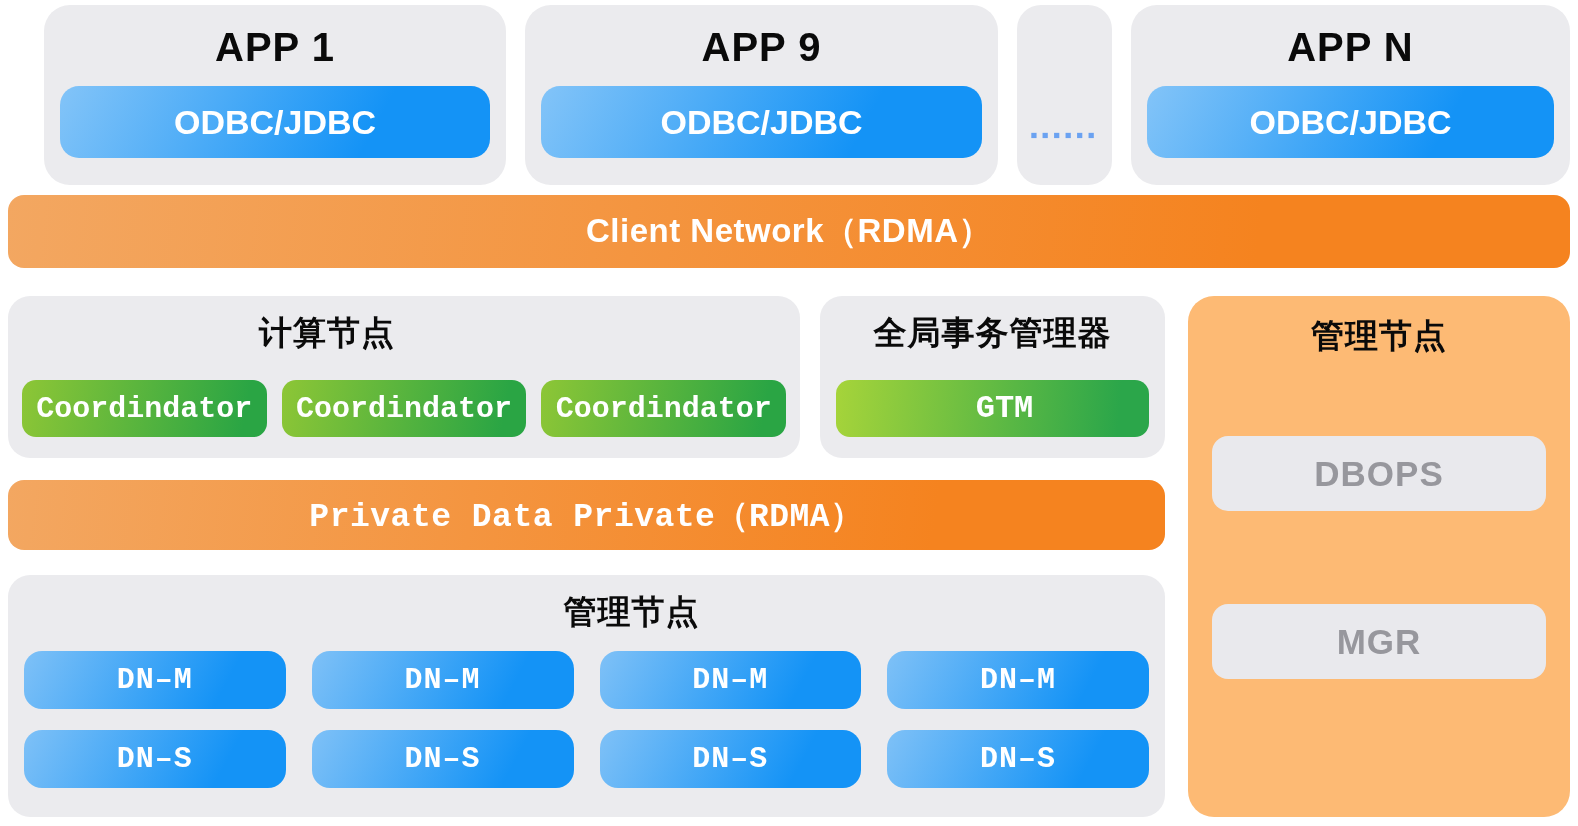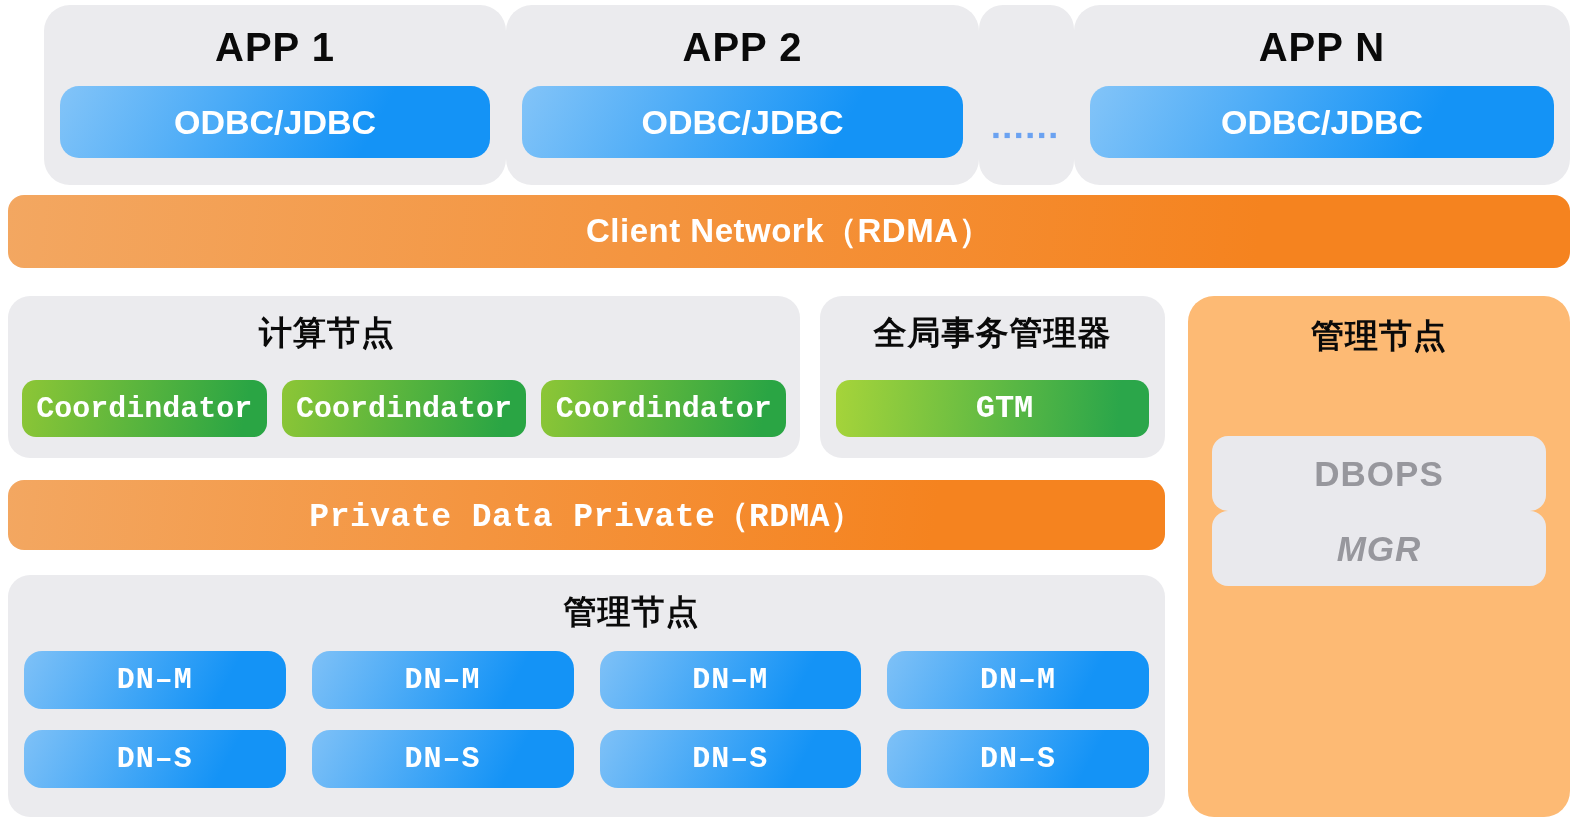--- a/index.html
+++ b/index.html
@@ -6,21 +6,21 @@
   body{
     width:1578px;height:826px;overflow:hidden;
     font-family:"Liberation Sans","DejaVu Sans",sans-serif;
     -webkit-font-smoothing:antialiased;
   }
   .canvas{width:1562px;height:816px;padding:5px 8px 5px 8px;}
 
   .card{background:#ebebee;border-radius:26px;box-sizing:border-box;}
 
   
-  .apps-row{display:flex;height:180px;padding-left:36px;}
+  .apps-row{display:flex;gap:19px;height:180px;padding-left:36px;}
   .app-card{display:flex;flex-direction:column;}
   .app-1{width:462px;}
   .app-2{width:473px;}
   .dots-card{width:95px;position:relative;border-radius:24px;}
   .app-n{flex:1;}
   .app-title{
     margin-top:20px;text-align:center;
     font-size:40px;font-weight:800;color:#0a0a0a;letter-spacing:1px;
   }
   .pill{
@@ -87,34 +87,34 @@
   .mgmt-panel{
     width:382px;background:#fdba74;border-radius:26px;
     display:flex;flex-direction:column;box-sizing:border-box;
   }
   .mgmt-btn{
     margin:0 24px;height:75px;border-radius:16px;background:#e9e9ed;
     display:flex;align-items:center;justify-content:center;
     color:#97979d;font-size:35px;font-weight:800;letter-spacing:1px;
   }
   .mgmt-btn.dbops{margin-top:80px;}
-  .mgmt-btn.mgr{font-style:italic;}
+  .mgmt-btn.mgr{margin-top:93px;}
 </style>
 </head>
 <body>
 
 <div class="canvas">
 
   <div class="apps-row">
     <div class="card app-card app-1">
       <div class="app-title">APP 1</div>
       <div class="pill blue-big">ODBC/JDBC</div>
     </div>
     <div class="card app-card app-2">
-      <div class="app-title">APP 2</div>
+      <div class="app-title">APP 9</div>
       <div class="pill blue-big">ODBC/JDBC</div>
     </div>
     <div class="card dots-card">
       <span class="dots">▪▪▪▪▪▪</span>
     </div>
     <div class="card app-card app-n">
       <div class="app-title">APP N</div>
       <div class="pill blue-big">ODBC/JDBC</div>
     </div>
   </div>

